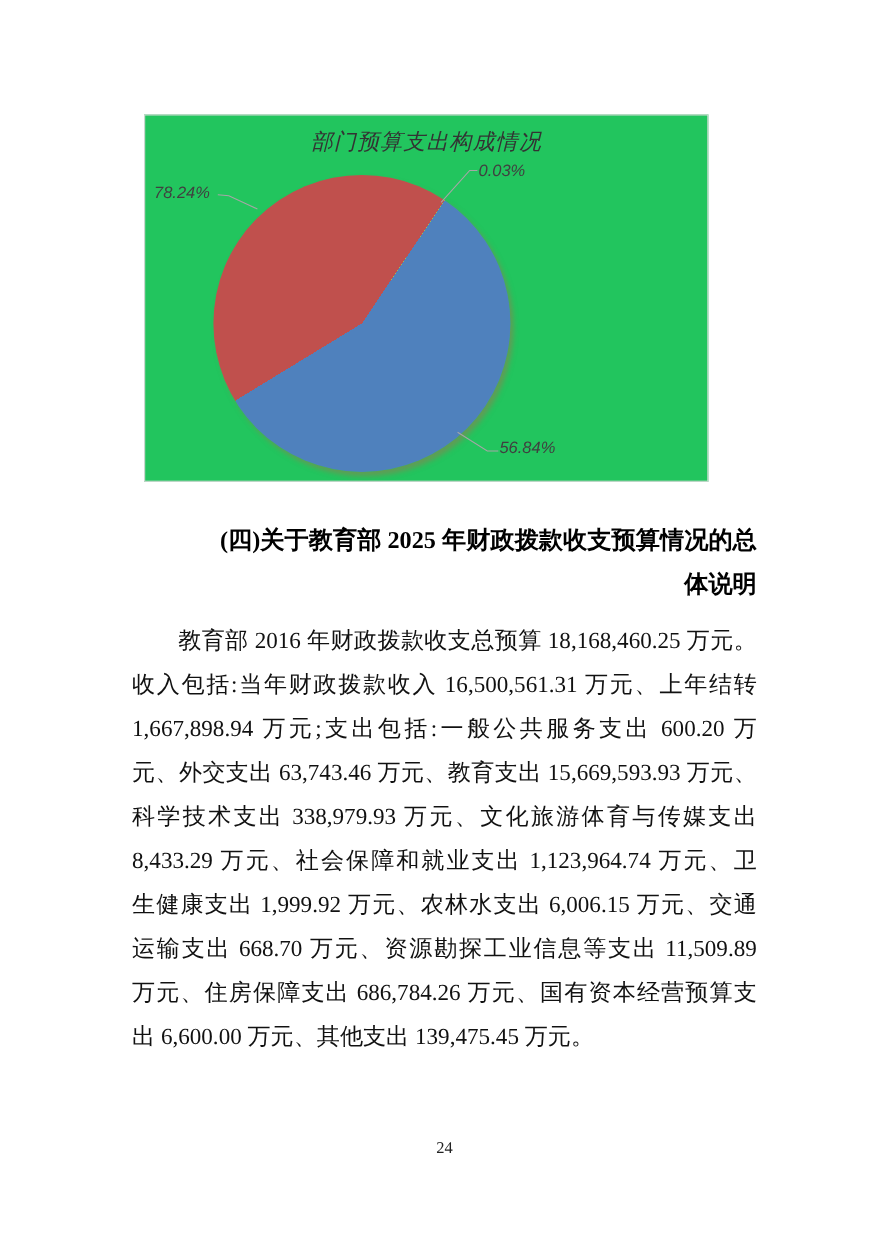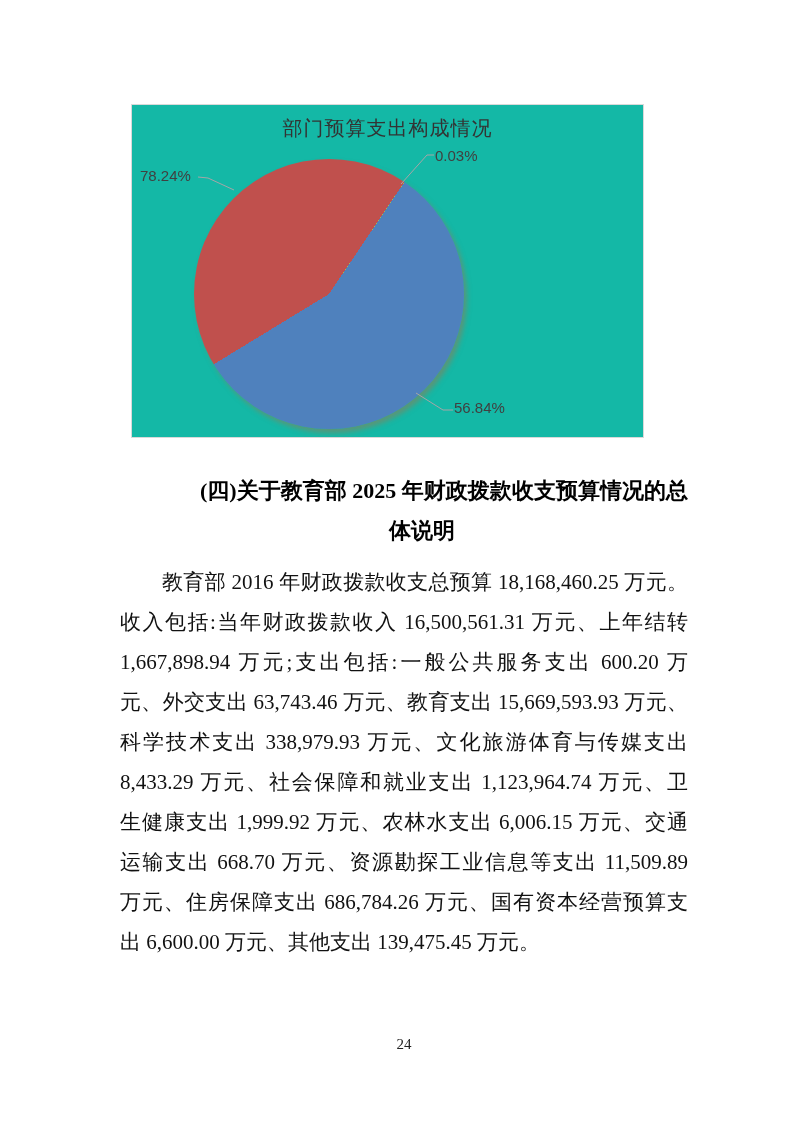--- a/index.html
+++ b/index.html
@@ -5,21 +5,21 @@
   html,body{margin:0;padding:0;background:#fff;}
   .page{
     position:relative;width:800px;height:1131px;background:#ffffff;
     font-family:"Liberation Serif","DejaVu Serif",serif;color:#1a1a1a;
     overflow:hidden;
   }
 
   
   .chart-box{
     position:absolute;left:131px;top:104px;width:511px;height:332px;
-    border:1px solid #d9d9d9;background:#14b8a6;
+    border:1px solid #d9d9d9;background:#22c55e;font-style:italic;
   }
   .chart-title{
     position:absolute;left:0;top:10px;width:100%;text-align:center;
     font-size:20px;letter-spacing:1px;color:#333333;
     font-family:"Liberation Serif","DejaVu Serif",serif;
   }
   .pie{
     position:absolute;left:62px;top:54px;width:270px;height:270px;border-radius:50%;
     box-shadow:3px 4px 5px rgba(158,117,77,0.5);
   }
@@ -39,21 +39,21 @@
     font-family:"Liberation Serif","DejaVu Serif",serif;letter-spacing:1px;
   }
 
   
   .heading{
     position:absolute;left:120px;top:471px;width:568px;
     font-size:22px;font-weight:bold;color:#000;
   }
   .heading .h-line{height:40px;line-height:40px;margin-left:36px;}
   .heading .h-line1{text-indent:2em;text-align:justify;text-align-last:justify;text-justify:distribute;}
-  .heading .h-line2{text-align:center;}
+  .heading .h-line2{text-align:right;}
 
   .para{
     position:absolute;left:120px;top:562px;width:568px;
     font-size:21px;color:#111;
   }
   .para .p-line{height:40px;line-height:40px;text-align:justify;text-align-last:justify;text-justify:distribute;white-space:nowrap;}
   .para .p-line.first{text-indent:2em;}
   .para .p-line.last{text-align-last:left;white-space:normal;}
 
   .page-number{

